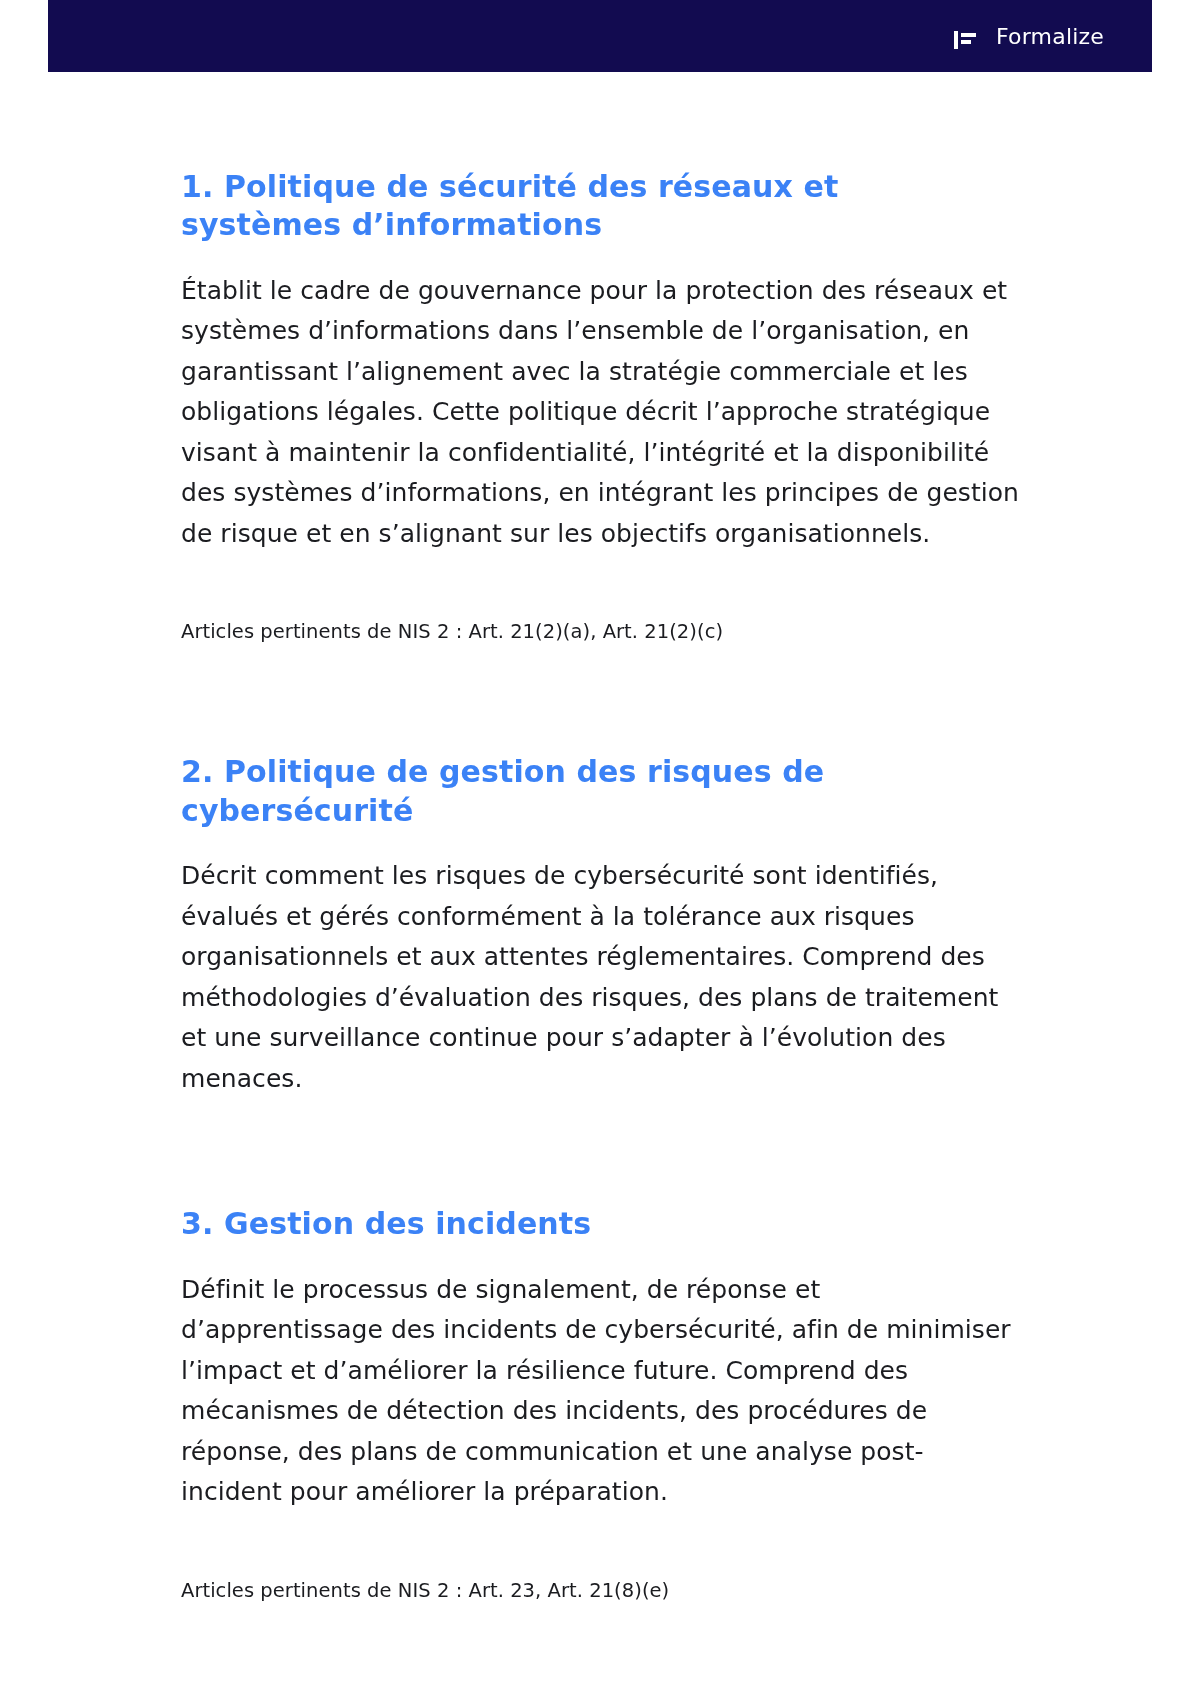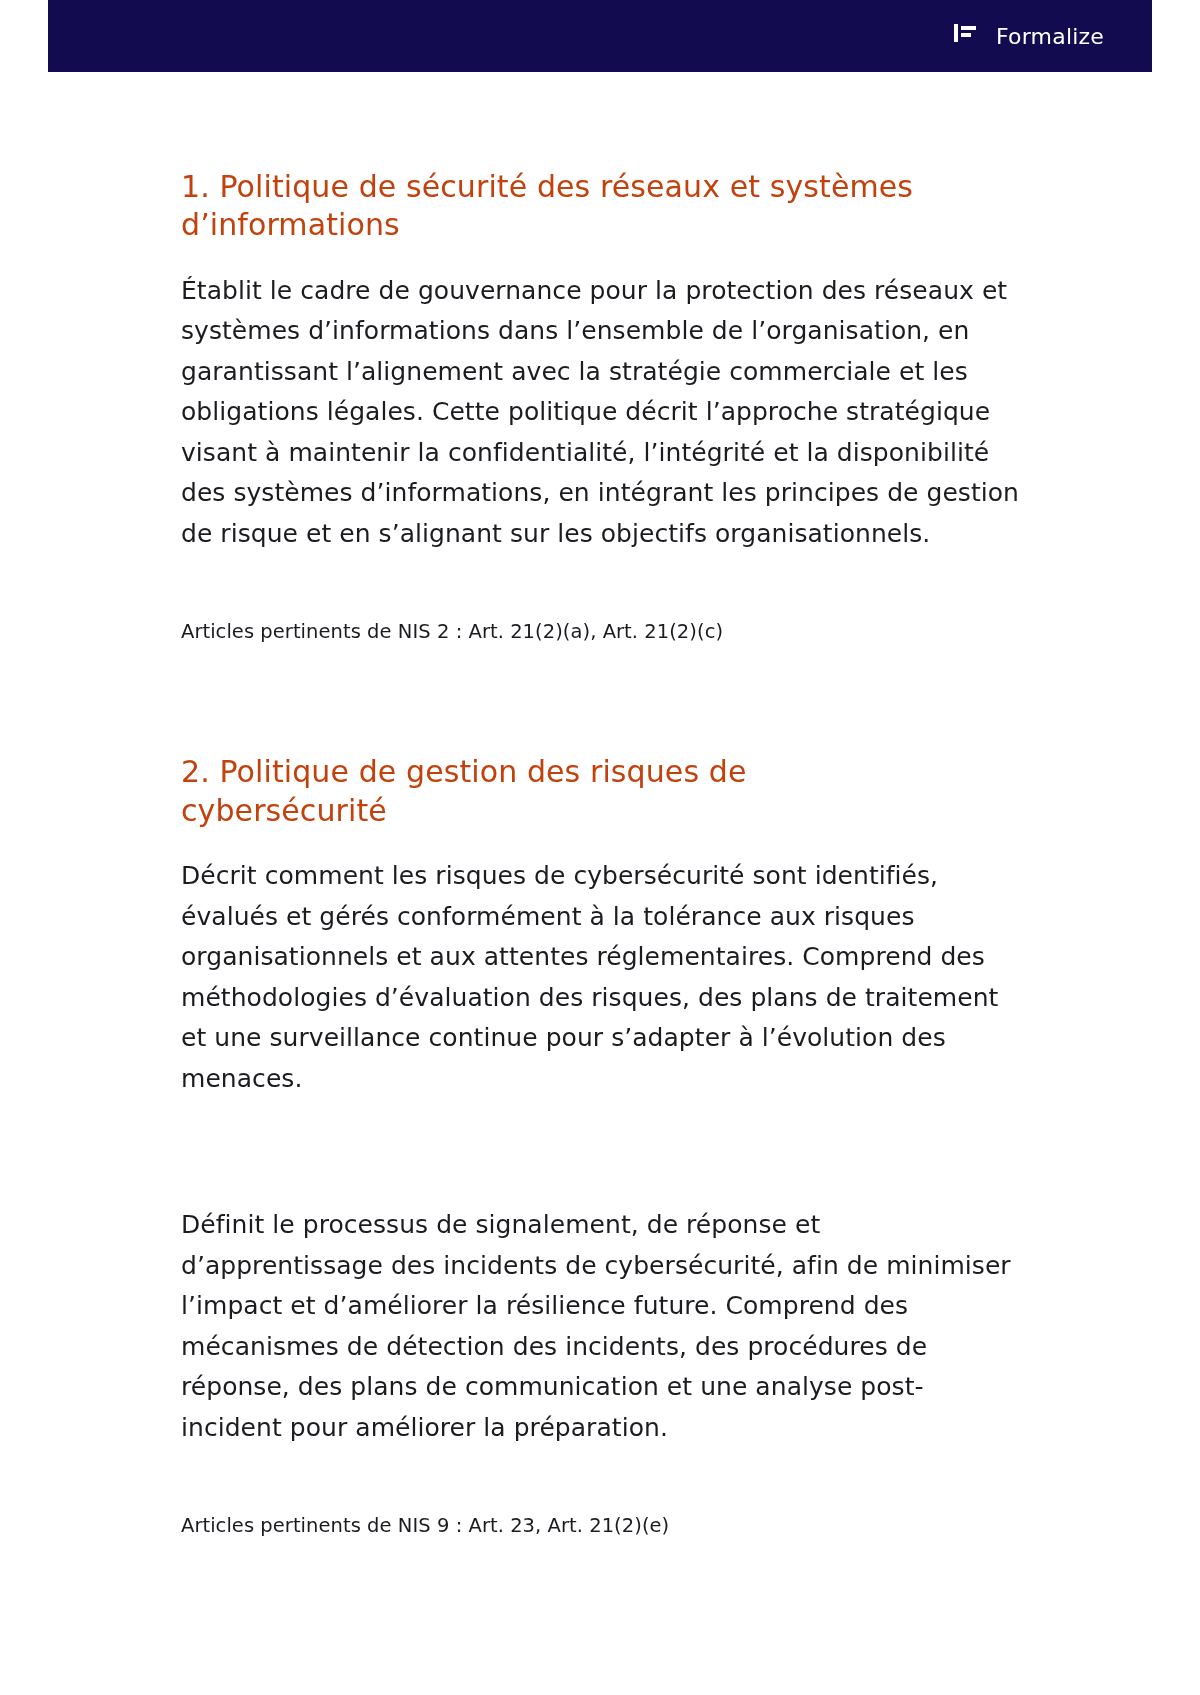--- a/index.html
+++ b/index.html
@@ -27,21 +27,21 @@
     height: 72px;
     background: #120B50;
     display: flex;
     align-items: center;
     justify-content: flex-end;
     padding-right: 48px;
     box-sizing: border-box;
   }
   .brand {
     display: flex;
-    align-items: flex-start;
+    align-items: flex-end;
     gap: 20px;
   }
   .brand-mark {
     position: relative;
     width: 22px;
     height: 18px;
     flex: none;
   }
   .brand-mark .bar-v {
     position: absolute;
@@ -77,22 +77,22 @@
   .doc {
     padding: 96px 130px 80px 133px;
     box-sizing: border-box;
   }
   .section {
     margin-bottom: 20px;
   }
   h2.section-title {
     font-size: 30px;
     line-height: 1.28;
-    font-weight: 400;
-    color: #c2410c;
+    font-weight: 700;
+    color: #3b82f6;
     margin: 0 0 26px 0;
     letter-spacing: 0.1px;
     max-width: 760px;
   }
   p.section-body {
     font-size: 25px;
     line-height: 1.62;
     color: #1b1c20;
     margin: 0;
     max-width: 845px;
@@ -134,18 +134,19 @@
     <div class="spacer-lg"></div>
 
     <div class="section">
       <h2 class="section-title">2. Politique de gestion des risques de cybersécurité</h2>
       <p class="section-body">Décrit comment les risques de cybersécurité sont identifiés, évalués et gérés conformément à la tolérance aux risques organisationnels et aux attentes réglementaires. Comprend des méthodologies d’évaluation des risques, des plans de traitement et une surveillance continue pour s’adapter à l’évolution des menaces.</p>
     </div>
 
     <div class="spacer-lg"></div>
 
     <div class="section">
+      <h2 class="section-title">3. Gestion des incidents</h2>
       <p class="section-body">Définit le processus de signalement, de réponse et d’apprentissage des incidents de cybersécurité, afin de minimiser l’impact et d’améliorer la résilience future. Comprend des mécanismes de détection des incidents, des procédures de réponse, des plans de communication et une analyse post-incident pour améliorer la préparation.</p>
-      <p class="section-articles">Articles pertinents de NIS 9 : Art. 23, Art. 21(2)(e)</p>
+      <p class="section-articles">Articles pertinents de NIS 2 : Art. 23, Art. 21(8)(e)</p>
     </div>
 
   </div>
 </div>
 
 </body></html>

